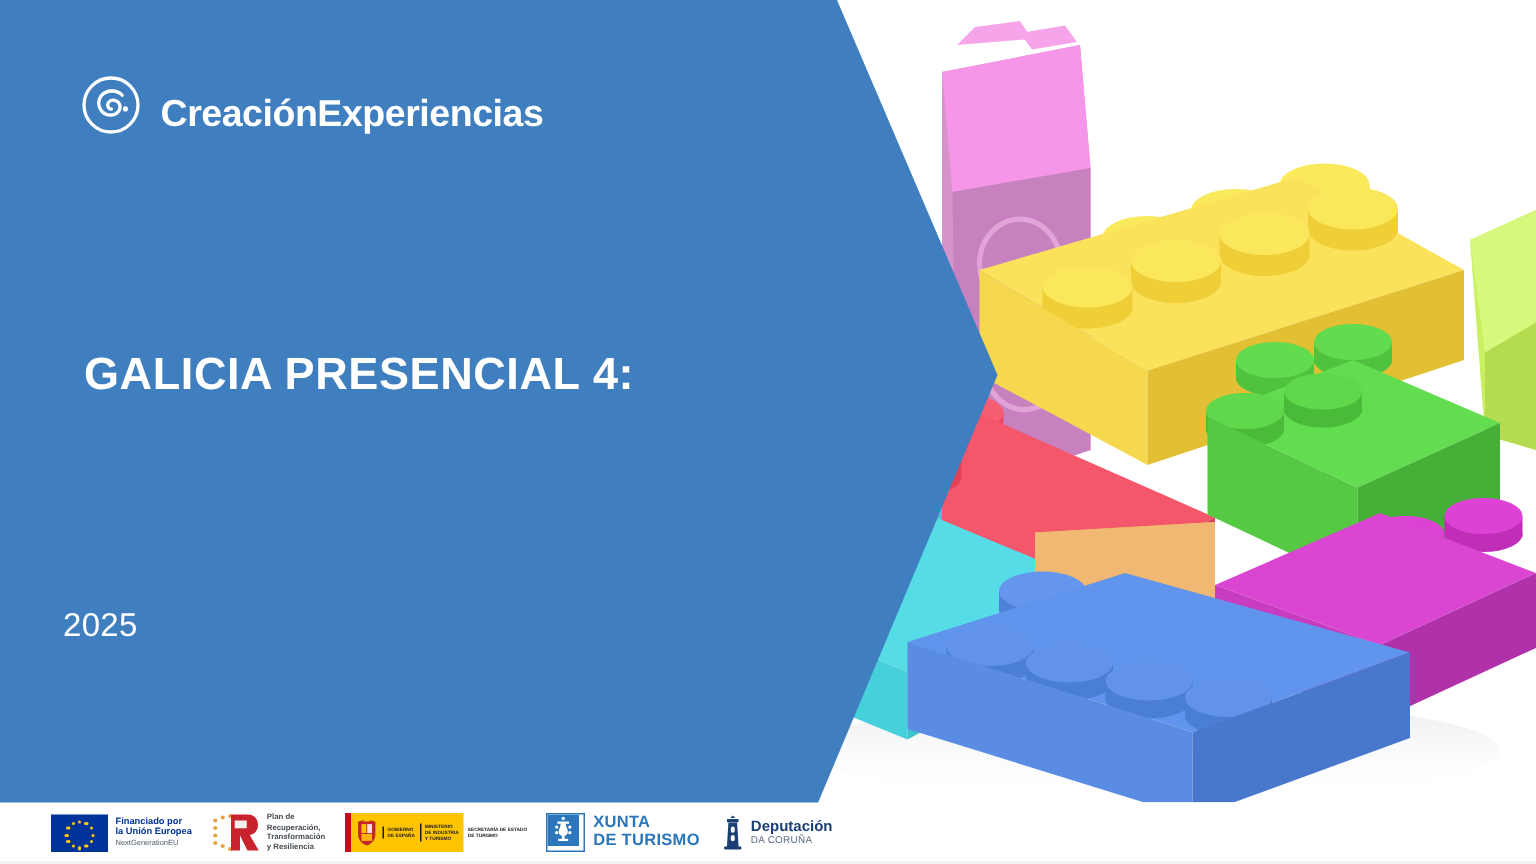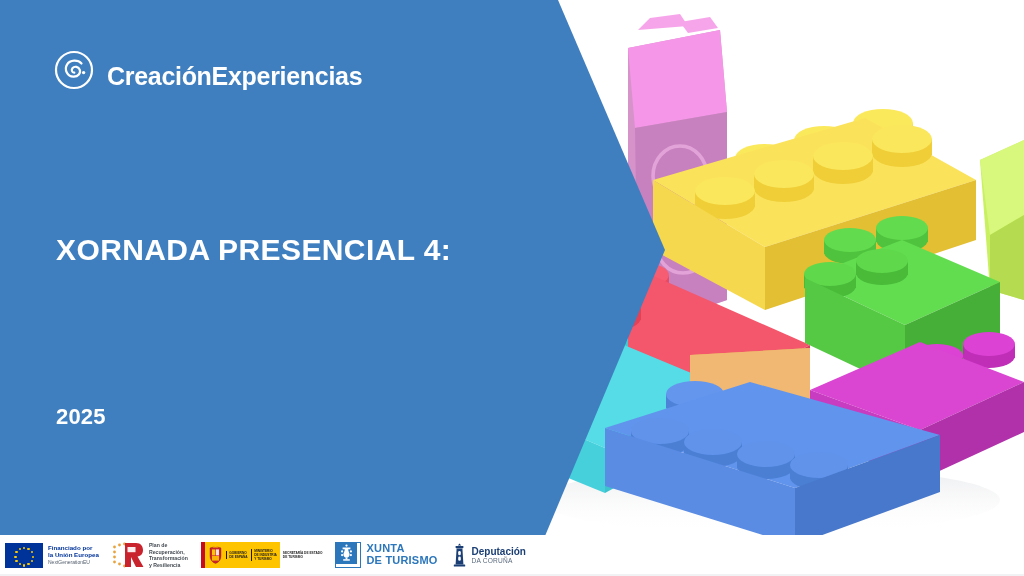--- a/index.html
+++ b/index.html
@@ -21,29 +21,29 @@
   .logo-row{position:absolute;left:54px;top:50px;display:flex;align-items:center;gap:13px;}
   .logo-mark{width:40px;height:40px;flex:0 0 40px;}
   .logo-mark svg{display:block;}
   .logo-word{color:#ffffff;font-size:25px;font-weight:700;letter-spacing:-0.3px;white-space:nowrap;line-height:1;margin-top:13px;}
 
   .slide-title{
     position:absolute;left:56px;top:212px;width:470px;
     color:#ffffff;font-size:30px;font-weight:700;letter-spacing:0.4px;line-height:1.2;
   }
   .slide-year{
-    position:absolute;left:56px;top:406px;
-    color:#ffffff;font-size:22px;font-weight:700;letter-spacing:0.2px;line-height:1;
+    position:absolute;left:42px;top:406px;
+    color:#ffffff;font-size:22px;font-weight:400;letter-spacing:0.2px;line-height:1;
   }
 
   
   .footer{position:absolute;left:0;bottom:0;width:1024px;height:41px;background:#ffffff;
           display:flex;align-items:center;}
   .footer-strip{position:absolute;left:0;bottom:0;width:1024px;height:2px;background:#f0f2f4;}
-  .logo-bank{position:absolute;left:5px;bottom:4px;height:34px;display:flex;align-items:center;gap:13px;}
+  .logo-bank{position:absolute;left:34px;bottom:4px;height:34px;display:flex;align-items:center;gap:13px;}
   .gov-logo{display:flex;align-items:center;height:30px;}
 
   
   .eu-flag{width:38px;height:25px;background:#003399;position:relative;flex:0 0 38px;}
   .eu-star{position:absolute;width:2.4px;height:2.4px;background:#FFCC00;border-radius:50%;}
   .eu-text{margin-left:5px;line-height:1.12;}
   .eu-l1,.eu-l2{color:#003399;font-size:6.2px;font-weight:700;white-space:nowrap;}
   .eu-l3{color:#55606e;font-size:5px;font-weight:400;white-space:nowrap;margin-top:1px;}
 
   
@@ -243,21 +243,21 @@
     <span class="logo-mark">
       <svg width="40" height="40" viewBox="0 0 40 40">
         <circle cx="20" cy="20" r="18" fill="none" stroke="#ffffff" stroke-width="2.2"></circle>
         <path d="M27.5,13.5 C24,9.5 16,9.6 13,14.6 C10,19.6 13.3,26.5 19.4,26.7 C24.2,26.9 27,23 25.7,19.6 C24.6,16.7 20.6,15.8 18.6,18 C17,19.8 17.9,22.6 20.3,22.7" fill="none" stroke="#ffffff" stroke-width="2.2" stroke-linecap="round"></path>
         <circle cx="29.6" cy="22.6" r="1.7" fill="#ffffff"></circle>
       </svg>
     </span>
     <span class="logo-word">CreaciónExperiencias</span>
   </div>
 
-  <h1 class="slide-title">XORNADA PRESENCIAL 4:</h1>
+  <h1 class="slide-title">GALICIA PRESENCIAL 4:</h1>
   <div class="slide-year">2025</div>
 
   <div class="footer">
     <div class="footer-strip"></div>
 
     <div class="logo-bank">
 
       <div class="gov-logo">
         <div class="eu-flag">
           <span class="eu-star" style="left:18.0px;top:4.2px"></span>

